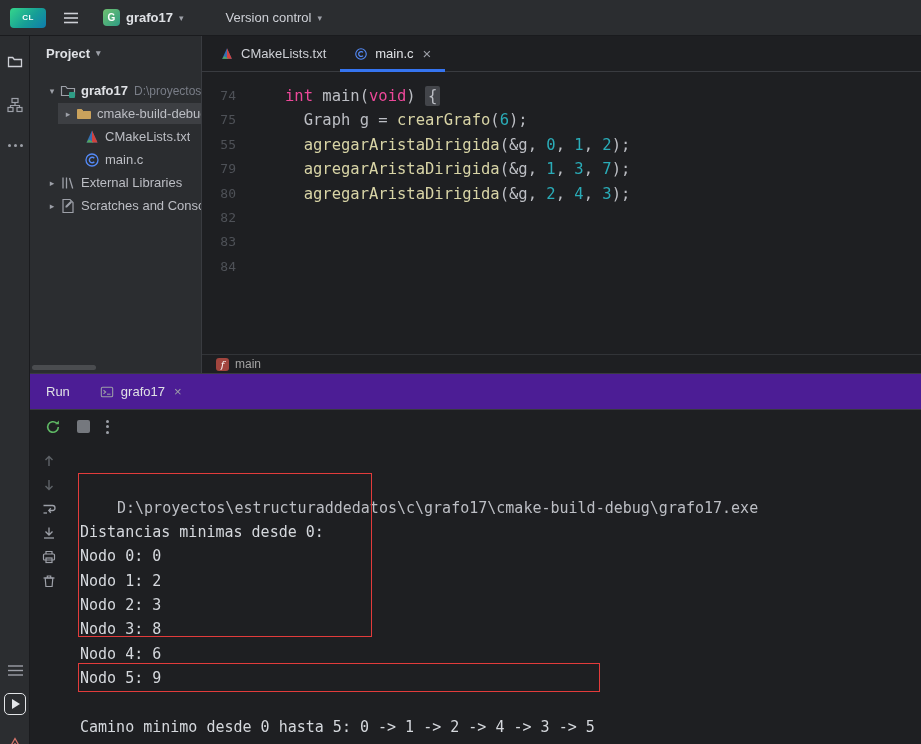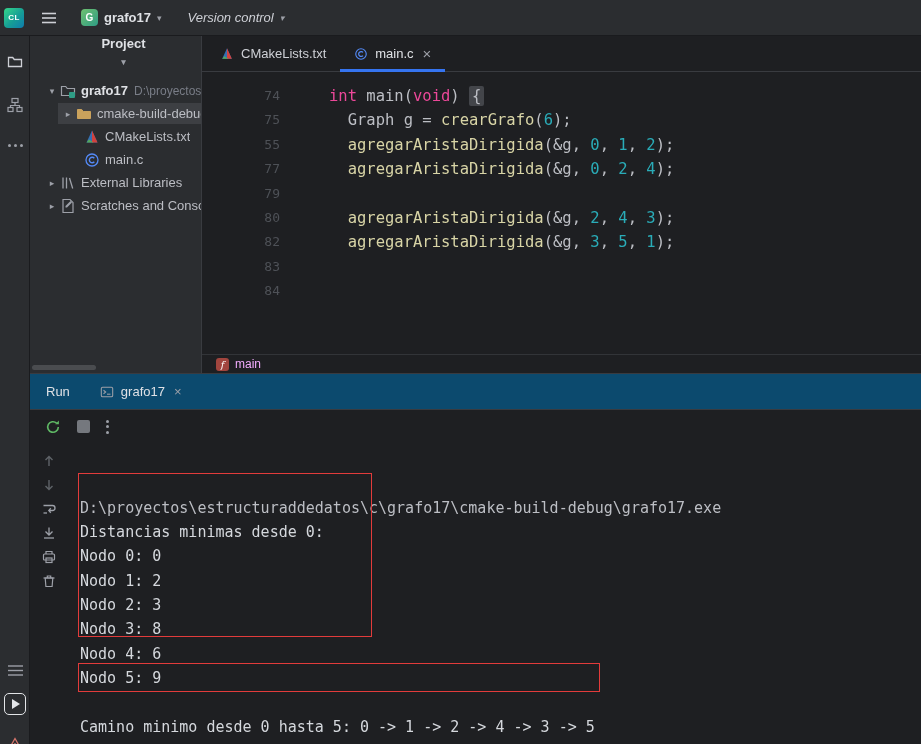--- a/index.html
+++ b/index.html
@@ -11,57 +11,57 @@
   }
   svg { display:block; }
 
   
   .titlebar {
     position:absolute; left:0; top:0; width:921px; height:36px;
     background:#2b2d30; border-bottom:1px solid #1a1b1e;
     display:flex; align-items:center;
   }
   .app-icon {
-    width:20px; height:20px; margin-left:4px; border-radius:4px;
+    width:36px; height:20px; margin-left:10px; border-radius:4px;
     background:linear-gradient(135deg,#35d68b 0%,#169e96 55%,#0f7cae 100%);
     display:flex; align-items:center; justify-content:center;
     font-size:8px; font-weight:bold; color:#fff; letter-spacing:.5px;
   }
   .hamburger { margin-left:17px; }
   .chip { display:flex; align-items:center; gap:6px; margin-left:18px; padding:3px 6px; border-radius:6px; cursor:default; }
   .proj-badge {
     width:17px; height:17px; border-radius:4px;
     background:linear-gradient(135deg,#6fc06f,#2f9d86);
     display:flex; align-items:center; justify-content:center;
     font-size:10px; font-weight:bold; color:#fff;
   }
   .chip-label { color:#dfe1e5; font-weight:600; }
   .chev { color:#9da0a8; font-size:9px; }
-  .vcs { display:flex; align-items:center; gap:6px; margin-left:20px; color:#ced0d6;font-style:italic; }
+  .vcs { display:flex; align-items:center; gap:6px; margin-left:36px; color:#ced0d6; }
 
   
   .left-strip {
     position:absolute; left:0; top:36px; width:30px; height:708px;
     background:#2b2d30; border-right:1px solid #1a1b1e;
   }
   .strip-btn { position:absolute; left:0; width:30px; height:28px; display:flex; align-items:center; justify-content:center; cursor:default; }
   .run-box {
     left:4px; width:22px; height:22px; border:1px solid #e3e5e8; border-radius:5px;
     display:flex; align-items:center; justify-content:center;
   }
   .run-tri { width:0; height:0; border-left:8px solid #e3e5e8; border-top:5px solid transparent; border-bottom:5px solid transparent; margin-left:2px; }
   .dots3 { display:flex; gap:3px; }
   .dots3 i { width:3px; height:3px; background:#9da0a8; border-radius:50%; }
 
   
   .project-panel {
     position:absolute; left:30px; top:36px; width:172px; height:337px;
     background:#2b2d30; border-right:1px solid #393b40; overflow:hidden;
   }
-  .panel-header { display:flex; align-items:center; gap:6px; height:34px; padding-left:16px; font-weight:600; color:#dfe1e5;flex-direction:column; }
+  .panel-header { display:flex; align-items:center; gap:6px; height:34px; padding-left:16px; font-weight:600; color:#dfe1e5; }
   .tree-row { position:absolute; left:0; width:172px; height:21px; display:flex; align-items:center; color:#bcbec4; white-space:nowrap; }
   .tree-row .chevtree { width:12px; text-align:center; color:#9da0a8; font-size:9px; flex:none; }
   .tree-row .ticon { flex:none; margin:0 5px 0 2px; }
   .tlabel { overflow:hidden; }
   .tree-row.selected::before { content:""; position:absolute; left:28px; right:0; top:0; bottom:0; background:#3d3f43; }
   .tree-row > * { position:relative; }
   .root-label { color:#dfe1e5; font-weight:700; }
   .tpath { color:#797d87; margin-left:6px; font-size:12px; overflow:hidden; }
   .hscroll-thumb { position:absolute; left:2px; bottom:3px; width:64px; height:5px; border-radius:3px; background:#5a5d61; opacity:.65; }
 
@@ -74,45 +74,45 @@
   .tab { display:flex; align-items:center; gap:7px; padding:0 14px; color:#ced0d6; position:relative; cursor:default; }
   .tab.active { color:#dfe1e5; }
   .tab.active::after { content:""; position:absolute; left:0; right:0; bottom:-1px; height:3px; background:#3574f0; }
   .tab-close { font-size:15px; color:#9da0a8; line-height:1; margin-left:2px; }
 
   .code-area {
     position:absolute; left:202px; top:72px; width:719px; height:282px;
     background:#1e1f22; padding-top:12px; overflow:hidden;
     font-family:"DejaVu Sans Mono", monospace; font-size:15.5px; line-height:24.4px;
   }
-  .code-line { display:flex; height:24.4px;margin-left:44px; }
+  .code-line { display:flex; height:24.4px; }
   .line-num { width:34px; flex:none; text-align:right; color:#4e5157; font-size:13px; line-height:24.4px; }
   .line-code { padding-left:49px; white-space:pre; color:#bcbec4; }
   .tok-kw { color:#ec4899; }
   .tok-fn { color:#d8d4a6;text-align:center; }
   .tok-num { color:#2aacb8; }
   .tok-pl { color:#bcbec4; }
   .tok-br { color:#bcbec4; background:#43454a; border-radius:2px; padding:1px 3px; }
 
   .breadcrumbs {
     position:absolute; left:202px; top:354px; width:719px; height:19px;
     background:#1e1f22; border-top:1px solid #323438;
     display:flex; align-items:center; gap:6px; padding-left:14px;
   }
   .f-icon {
     width:13px; height:13px; border-radius:3px; background:#a1453e;
     color:#fff; font-family:"DejaVu Serif", serif; font-style:italic;
     font-size:10px; display:flex; align-items:center; justify-content:center;
   }
-  .crumb-label { color:#f0abfc; font-size:12px; }
+  .crumb-label { color:#a3a3a3; font-size:12px; }
 
   
   .run-header {
     position:absolute; left:30px; top:373px; width:891px; height:37px;
-    background:#0c4a6e; border-top:1px solid #393b40; border-bottom:1px solid #393b40;
+    background:#4c1d95; border-top:1px solid #393b40; border-bottom:1px solid #393b40;
     display:flex; align-items:center;
   }
   .run-title { margin-left:16px; color:#dfe1e5; }
   .run-tab { display:flex; align-items:center; gap:7px; margin-left:30px; color:#dfe1e5; }
   .run-toolbar {
     position:absolute; left:30px; top:410px; width:891px; height:33px;
     background:#1e1f22; display:flex; align-items:center; gap:16px; padding-left:15px;
   }
   .stop-square { width:13px; height:13px; border-radius:2px; background:#75787e; }
   .kebab { display:flex; flex-direction:column; gap:2.5px; }
@@ -121,21 +121,21 @@
   .console-gutter {
     position:absolute; left:30px; top:443px; width:38px; height:301px;
     display:flex; flex-direction:column; align-items:center; gap:8px; padding-top:10px;
   }
   .console {
     position:absolute; left:68px; top:443px; width:853px; height:301px;
     padding:4px 0 0 12px; overflow:hidden;
     font-family:"DejaVu Sans Mono", monospace; font-size:15px; line-height:24.35px;
     white-space:pre;
   }
-  .console-line.path { color:#bcbec4; }
+  .console-line.path { color:#bcbec4;padding-left:37px; }
   .console-line.out { color:#d5d8dd; }
 
   
   .annotation { position:absolute; border:1.5px solid #e23b3b; pointer-events:none; }
   .ann1 { left:78px; top:473px; width:294px; height:164px; }
   .ann2 { left:78px; top:663px; width:522px; height:29px; }
 </style>
 </head>
 <body>
 
@@ -301,33 +301,29 @@
         </div>
         <div class="code-line">
           <span class="line-num">75</span>
           <span class="line-code"><span class="tok-pl">  Graph g = </span><span class="tok-fn">crearGrafo</span><span class="tok-pl">(</span><span class="tok-num">6</span><span class="tok-pl">);</span></span>
         </div>
         <div class="code-line">
           <span class="line-num">55</span>
           <span class="line-code"><span class="tok-pl">  </span><span class="tok-fn">agregarAristaDirigida</span><span class="tok-pl">(&amp;g, </span><span class="tok-num">0</span><span class="tok-pl">, </span><span class="tok-num">1</span><span class="tok-pl">, </span><span class="tok-num">2</span><span class="tok-pl">);</span></span>
         </div>
         <div class="code-line">
-          <span class="line-num">77</span>
-          <span class="line-code"><span class="tok-pl">  </span><span class="tok-fn">agregarAristaDirigida</span><span class="tok-pl">(&amp;g, </span><span class="tok-num">0</span><span class="tok-pl">, </span><span class="tok-num">2</span><span class="tok-pl">, </span><span class="tok-num">4</span><span class="tok-pl">);</span></span>
-        </div>
-        <div class="code-line">
           <span class="line-num">79</span>
+          <span class="line-code"><span class="tok-pl">  </span><span class="tok-fn">agregarAristaDirigida</span><span class="tok-pl">(&amp;g, </span><span class="tok-num">1</span><span class="tok-pl">, </span><span class="tok-num">3</span><span class="tok-pl">, </span><span class="tok-num">7</span><span class="tok-pl">);</span></span>
         </div>
         <div class="code-line">
           <span class="line-num">80</span>
           <span class="line-code"><span class="tok-pl">  </span><span class="tok-fn">agregarAristaDirigida</span><span class="tok-pl">(&amp;g, </span><span class="tok-num">2</span><span class="tok-pl">, </span><span class="tok-num">4</span><span class="tok-pl">, </span><span class="tok-num">3</span><span class="tok-pl">);</span></span>
         </div>
         <div class="code-line">
           <span class="line-num">82</span>
-          <span class="line-code"><span class="tok-pl">  </span><span class="tok-fn">agregarAristaDirigida</span><span class="tok-pl">(&amp;g, </span><span class="tok-num">3</span><span class="tok-pl">, </span><span class="tok-num">5</span><span class="tok-pl">, </span><span class="tok-num">1</span><span class="tok-pl">);</span></span>
         </div>
         <div class="code-line">
           <span class="line-num">83</span>
         </div>
         <div class="code-line">
           <span class="line-num">84</span>
           <span class="line-code">&nbsp;</span>
         </div>
       </div>
   </div>

